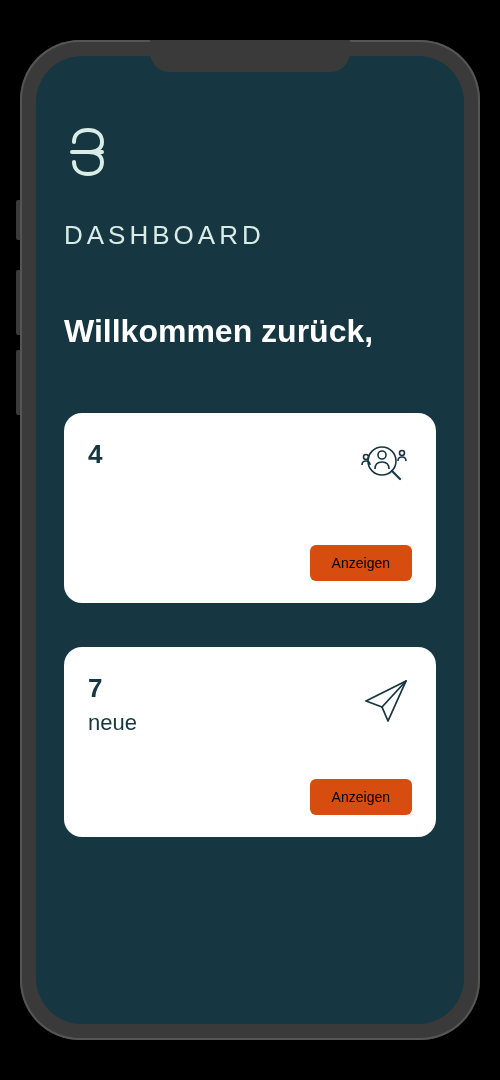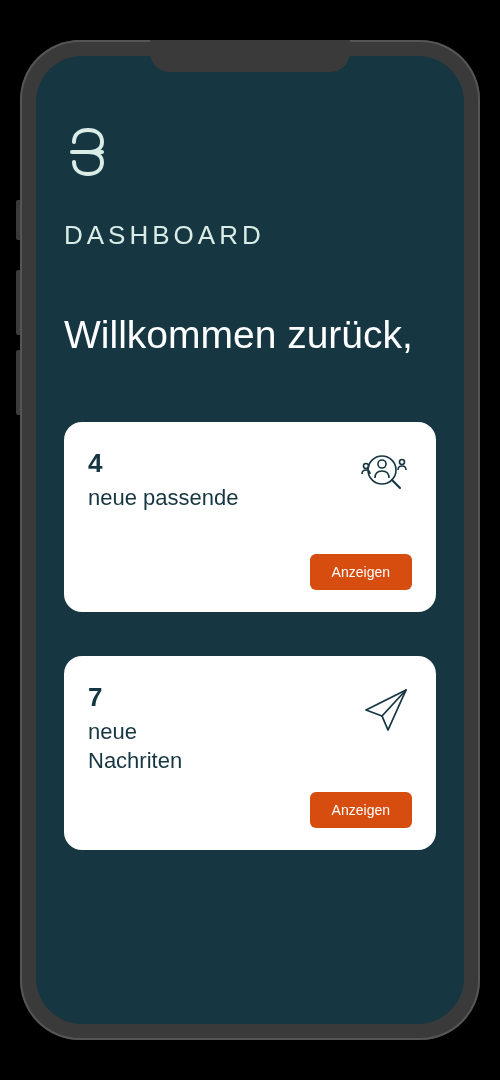--- a/index.html
+++ b/index.html
@@ -58,22 +58,22 @@
     .logo svg { display: block; }
     .page-title {
       color: #d9ede6;
       font-size: 26px;
       font-weight: 400;
       letter-spacing: 4px;
       margin-bottom: 60px;
     }
     .welcome {
       color: #ffffff;
-      font-size: 39px;
-      font-weight: 400;
+      font-size: 32px;
+      font-weight: 700;
       line-height: 1.25;
       margin-bottom: 62px;
     }
     .card {
       background: #ffffff;
       border-radius: 18px;
       padding: 26px 24px 22px;
       margin-bottom: 44px;
       position: relative;
       min-height: 190px;
@@ -105,21 +105,21 @@
       flex-shrink: 0;
     }
     .card-btn-row {
       display: flex;
       justify-content: flex-end;
       margin-top: auto;
       padding-top: 16px;
     }
     .card-btn {
       background: #d64d0f;
-      color: #ffffff;
+      color: #000000;
       border: none;
       border-radius: 6px;
       padding: 10px 22px;
       font-size: 14px;
       font-weight: 400;
       cursor: pointer;
     }
   </style>
 </head>
 <body>
@@ -143,21 +143,21 @@
 
     <div class="welcome">
       <span>Willkommen zurück,</span><br>
     </div>
 
     <div class="card">
       <div class="card-top">
         <div class="card-text-block">
           <div class="card-count">4</div>
           <div class="card-label">
-            <span>neue passende</span><br>
+            <br>
           </div>
         </div>
         <div class="card-icon">
           <svg width="54" height="54" viewBox="0 0 54 54" fill="none" stroke="#163641" stroke-width="1.6">
             <circle cx="24" cy="22" r="14" fill="none"></circle>
             <line x1="34" y1="32" x2="42" y2="40" stroke-width="2.2" stroke-linecap="round"></line>
             <circle cx="24" cy="16" r="4" fill="none"></circle>
             <path d="M17 30 C17 25 20 23 24 23 C28 23 31 25 31 30" fill="none"></path>
             <circle cx="8" cy="18" r="2.5" fill="none"></circle>
             <path d="M4 26 C4 23 6 22 8 22 C10 22 12 23 12 26" fill="none"></path>
@@ -170,21 +170,20 @@
         <button class="card-btn">Anzeigen</button>
       </div>
     </div>
 
     <div class="card">
       <div class="card-top">
         <div class="card-text-block">
           <div class="card-count">7</div>
           <div class="card-label">
             <span>neue</span><br>
-            <span>Nachriten</span>
           </div>
         </div>
         <div class="card-icon">
           <svg width="54" height="54" viewBox="0 0 54 54" fill="none" stroke="#163641" stroke-width="1.8" stroke-linejoin="round" stroke-linecap="round">
             <path d="M48 8 L8 28 L24 34 L30 48 Z" fill="none"></path>
             <line x1="48" y1="8" x2="24" y2="34"></line>
           </svg>
         </div>
       </div>
       <div class="card-btn-row">

